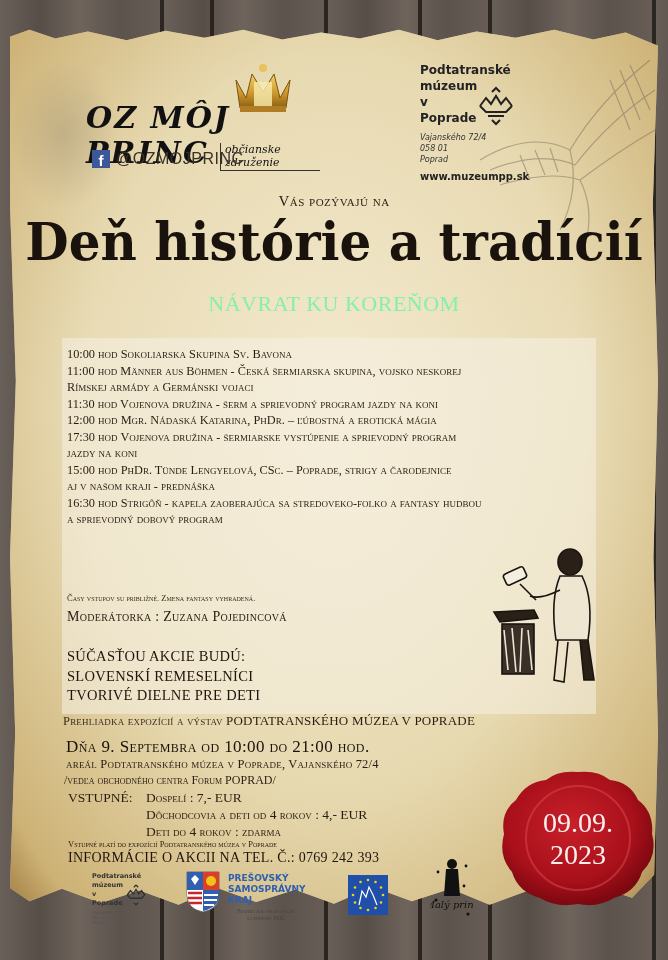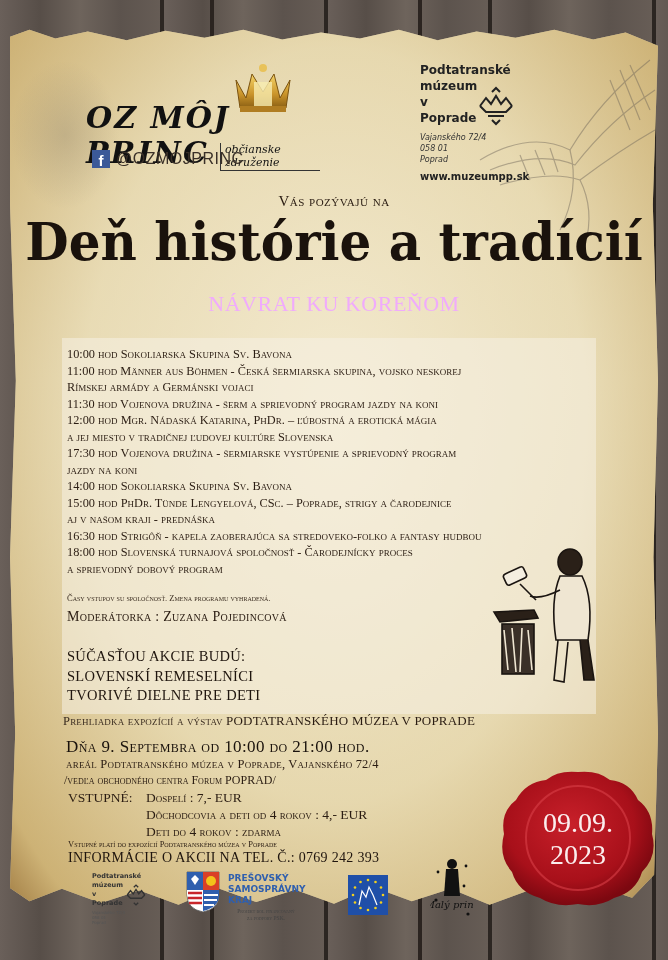--- a/index.html
+++ b/index.html
@@ -70,21 +70,21 @@
     font-family: "Liberation Serif", serif; font-size: 15px; letter-spacing: 0.5px; color: #2a1c12;
     font-variant: small-caps;
   }
   .main-title {
     position: absolute; left: 0; width: 668px; top: 212px; text-align: center;
     font-family: "DejaVu Serif", serif; font-weight: bold; font-size: 50px; letter-spacing: 0px; color: #1a120c;
     transform: scaleY(1.05);
   }
   .subtitle {
     position: absolute; left: 0; width: 668px; top: 291px; text-align: center;
-    font-family: "Liberation Serif", serif; font-size: 22px; letter-spacing: 0.5px; color: #f0abfc;
+    font-family: "Liberation Serif", serif; font-size: 22px; letter-spacing: 0.5px; color: #86efac;
   }
 
   
   .program-panel {
     position: absolute; left: 62px; top: 338px; width: 534px; height: 376px;
     background: rgba(245,240,228,0.55);
   }
   .program { position: absolute; left: 67px; top: 346px; width: 520px; }
   .prog-row {
     font-family: "Liberation Serif", serif; font-size: 12.3px; line-height: 16.5px; color: #2a1c12;
@@ -231,32 +231,29 @@
 <div class="main-title">Deň histórie a tradícií</div>
 <div class="subtitle">NÁVRAT KU KOREŇOM</div>
 
 <div class="program-panel"></div>
 <div class="program" id="program">
     <div class="prog-row"><span class="t">10:00 hod</span> <span>Sokoliarska Skupina Sv. Bavona</span></div>
     <div class="prog-row"><span class="t">11:00 hod</span> <span>Männer aus Böhmen - Česká šermiarska skupina, vojsko neskorej</span></div>
     <div class="prog-row cont">Rímskej armády a Germánski vojaci</div>
     <div class="prog-row"><span class="t">11:30 hod</span> <span>Vojenova družina - šerm a sprievodný program jazdy na koni</span></div>
     <div class="prog-row"><span class="t">12:00 hod</span> <span>Mgr. Nádaská Katarina, PhDr. – ľúbostná a erotická mágia</span></div>
-    <div class="prog-row cont">a jej miesto v tradičnej ľudovej kultúre Slovenska</div>
     <div class="prog-row"><span class="t">17:30 hod</span> <span>Vojenova družina - šermiarske vystúpenie a sprievodný program</span></div>
     <div class="prog-row cont">jazdy na koni</div>
-    <div class="prog-row"><span class="t">14:00 hod</span> <span>Sokoliarska Skupina Sv. Bavona</span></div>
     <div class="prog-row"><span class="t">15:00 hod</span> <span>PhDr. Tünde Lengyelová, CSc. – Poprade, strigy a čarodejnice</span></div>
     <div class="prog-row cont">aj v našom kraji - prednáška</div>
     <div class="prog-row"><span class="t">16:30 hod</span> <span>Strigôň - kapela zaoberajúca sa stredoveko-folko a fantasy hudbou</span></div>
-    <div class="prog-row"><span class="t">18:00 hod</span> <span>Slovenská turnajová spoločnosť - Čarodejnícky proces</span></div>
     <div class="prog-row cont">a sprievodný dobový program</div>
   </div>
 
-<div class="note">Časy vstupov su spoločnosť. Zmena programu vyhradená.</div>
+<div class="note">Časy vstupov su približné. Zmena fantasy vyhradená.</div>
 <div class="moderator">Moderátorka : Zuzana Pojedincová</div>
 
 <div class="part-block">
   <div class="part-line">SÚČASŤOU AKCIE BUDÚ:</div>
   <div class="part-line">SLOVENSKÍ REMESELNÍCI</div>
   <div class="part-line">TVORIVÉ DIELNE PRE DETI</div>
 </div>
 
 <svg class="blacksmith" viewBox="0 0 120 160">
   <g fill="none" stroke="#1a1410" stroke-width="1.6">

